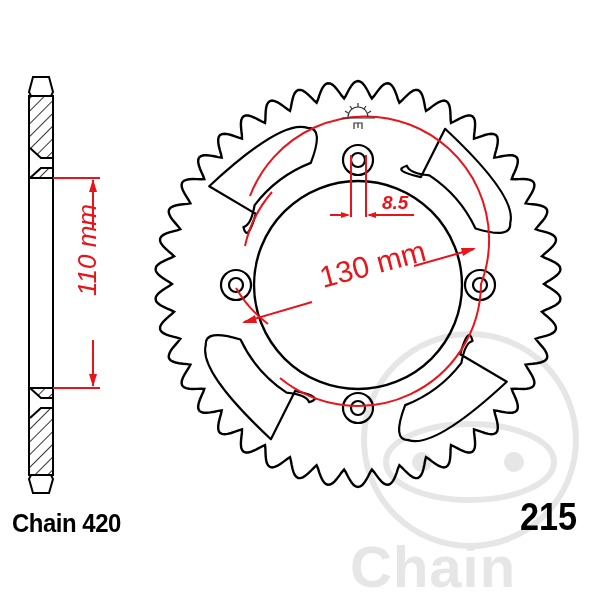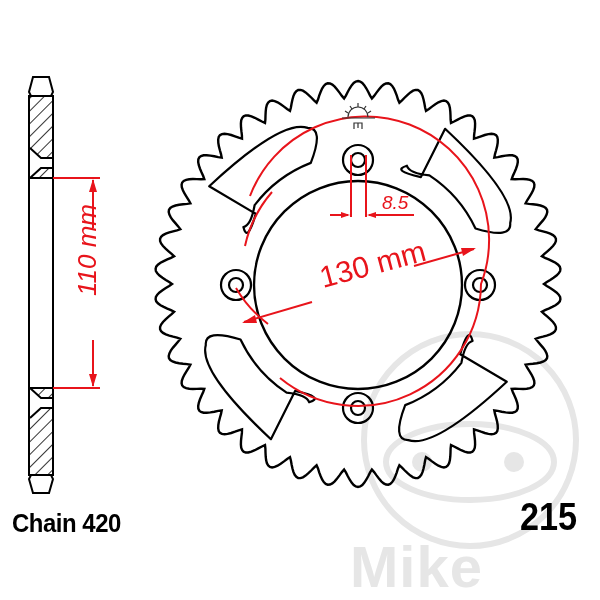--- a/index.html
+++ b/index.html
@@ -95,22 +95,22 @@
     <line x1="366" y1="106" x2="364" y2="109"></line>
     <line x1="345" y1="111" x2="348" y2="113"></line>
     <line x1="371" y1="111" x2="368" y2="113"></line>
     <path d="M354 129 L354 123 L362 123 L362 129 M358 123 L358 128"></path>
   </g>
 </svg>
 
 <div class="lbl" style="left:72px;top:296px;color:#e8141b;font-size:26px;transform:rotate(-90deg);transform-origin:left top;white-space:nowrap;font-style:italic;">
   <span>110 mm</span>
 </div>
-<div class="lbl" style="left:382px;top:192px;color:#e8141b;font-size:19px;font-style:italic;">
+<div class="lbl" style="left:382px;top:192px;color:#e8141b;font-size:19px;font-style:italic;font-weight:bold;">
   <span>8.5</span>
 </div>
 <div class="lbl" style="left:316px;top:262px;color:#e8141b;font-size:30px;transform:rotate(-15deg);transform-origin:left top;white-space:nowrap;">
   <span>130 mm</span>
 </div>
 
 <div id="chain" class="lbl">Chain 420</div>
 <div id="partno" class="lbl">215</div>
-<div id="wm" class="lbl">Mike</div>
+<div id="wm" class="lbl">Chain</div>
 
 </body></html>

